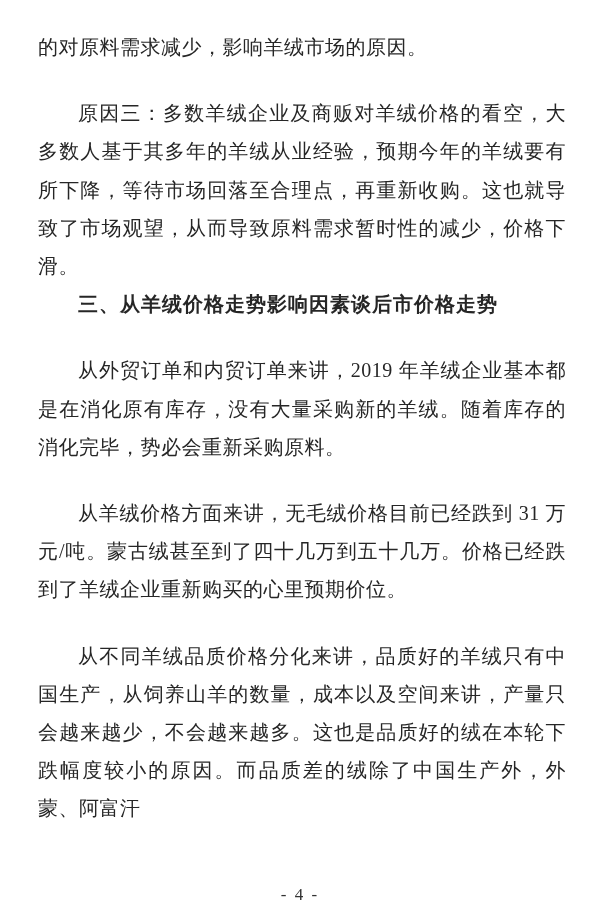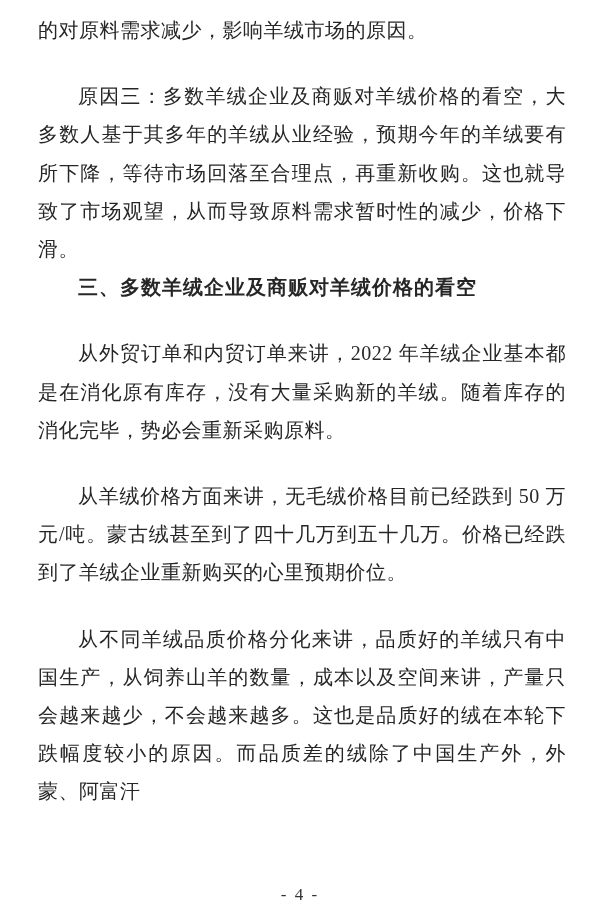--- a/index.html
+++ b/index.html
@@ -15,21 +15,21 @@
     font-family: "Liberation Serif", "DejaVu Serif", serif;
   }
   .page {
     position: absolute;
     top: 0;
     left: 0;
     width: 600px;
     height: 913px;
     background: #ffffff;
     box-sizing: border-box;
-    padding: 11px 34px 0 38px;
+    padding: 28px 34px 0 38px;
   }
   .doc-text {
     color: #262626;
     font-size: 20px;
     line-height: 38.2px;
   }
   p.body-para {
     margin: 0;
     text-align: justify;
     text-justify: inter-ideograph;
@@ -56,20 +56,20 @@
     letter-spacing: 2px;
   }
 </style>
 </head>
 <body>
 
 <div class="page">
   <div class="doc-text">
     <p class="body-para">的对原料需求减少，影响羊绒市场的原因。</p>
     <p class="body-para indented">原因三：多数羊绒企业及商贩对羊绒价格的看空，大多数人基于其多年的羊绒从业经验，预期今年的羊绒要有所下降，等待市场回落至合理点，再重新收购。这也就导致了市场观望，从而导致原料需求暂时性的减少，价格下滑。</p>
-    <p class="heading-para">三、多数羊绒企业及商贩对羊绒价格的看空</p>
-    <p class="body-para indented">从外贸订单和内贸订单来讲，2022 年羊绒企业基本都是在消化原有库存，没有大量采购新的羊绒。随着库存的消化完毕，势必会重新采购原料。</p>
-    <p class="body-para indented">从羊绒价格方面来讲，无毛绒价格目前已经跌到 50 万元/吨。蒙古绒甚至到了四十几万到五十几万。价格已经跌到了羊绒企业重新购买的心里预期价位。</p>
+    <p class="heading-para">三、从羊绒价格走势影响因素谈后市价格走势</p>
+    <p class="body-para indented">从外贸订单和内贸订单来讲，2019 年羊绒企业基本都是在消化原有库存，没有大量采购新的羊绒。随着库存的消化完毕，势必会重新采购原料。</p>
+    <p class="body-para indented">从羊绒价格方面来讲，无毛绒价格目前已经跌到 31 万元/吨。蒙古绒甚至到了四十几万到五十几万。价格已经跌到了羊绒企业重新购买的心里预期价位。</p>
     <p class="body-para indented">从不同羊绒品质价格分化来讲，品质好的羊绒只有中国生产，从饲养山羊的数量，成本以及空间来讲，产量只会越来越少，不会越来越多。这也是品质好的绒在本轮下跌幅度较小的原因。而品质差的绒除了中国生产外，外蒙、阿富汗</p>
   </div>
 
   <div class="page-number">- 4 -</div>
 </div>
 
 </body></html>

